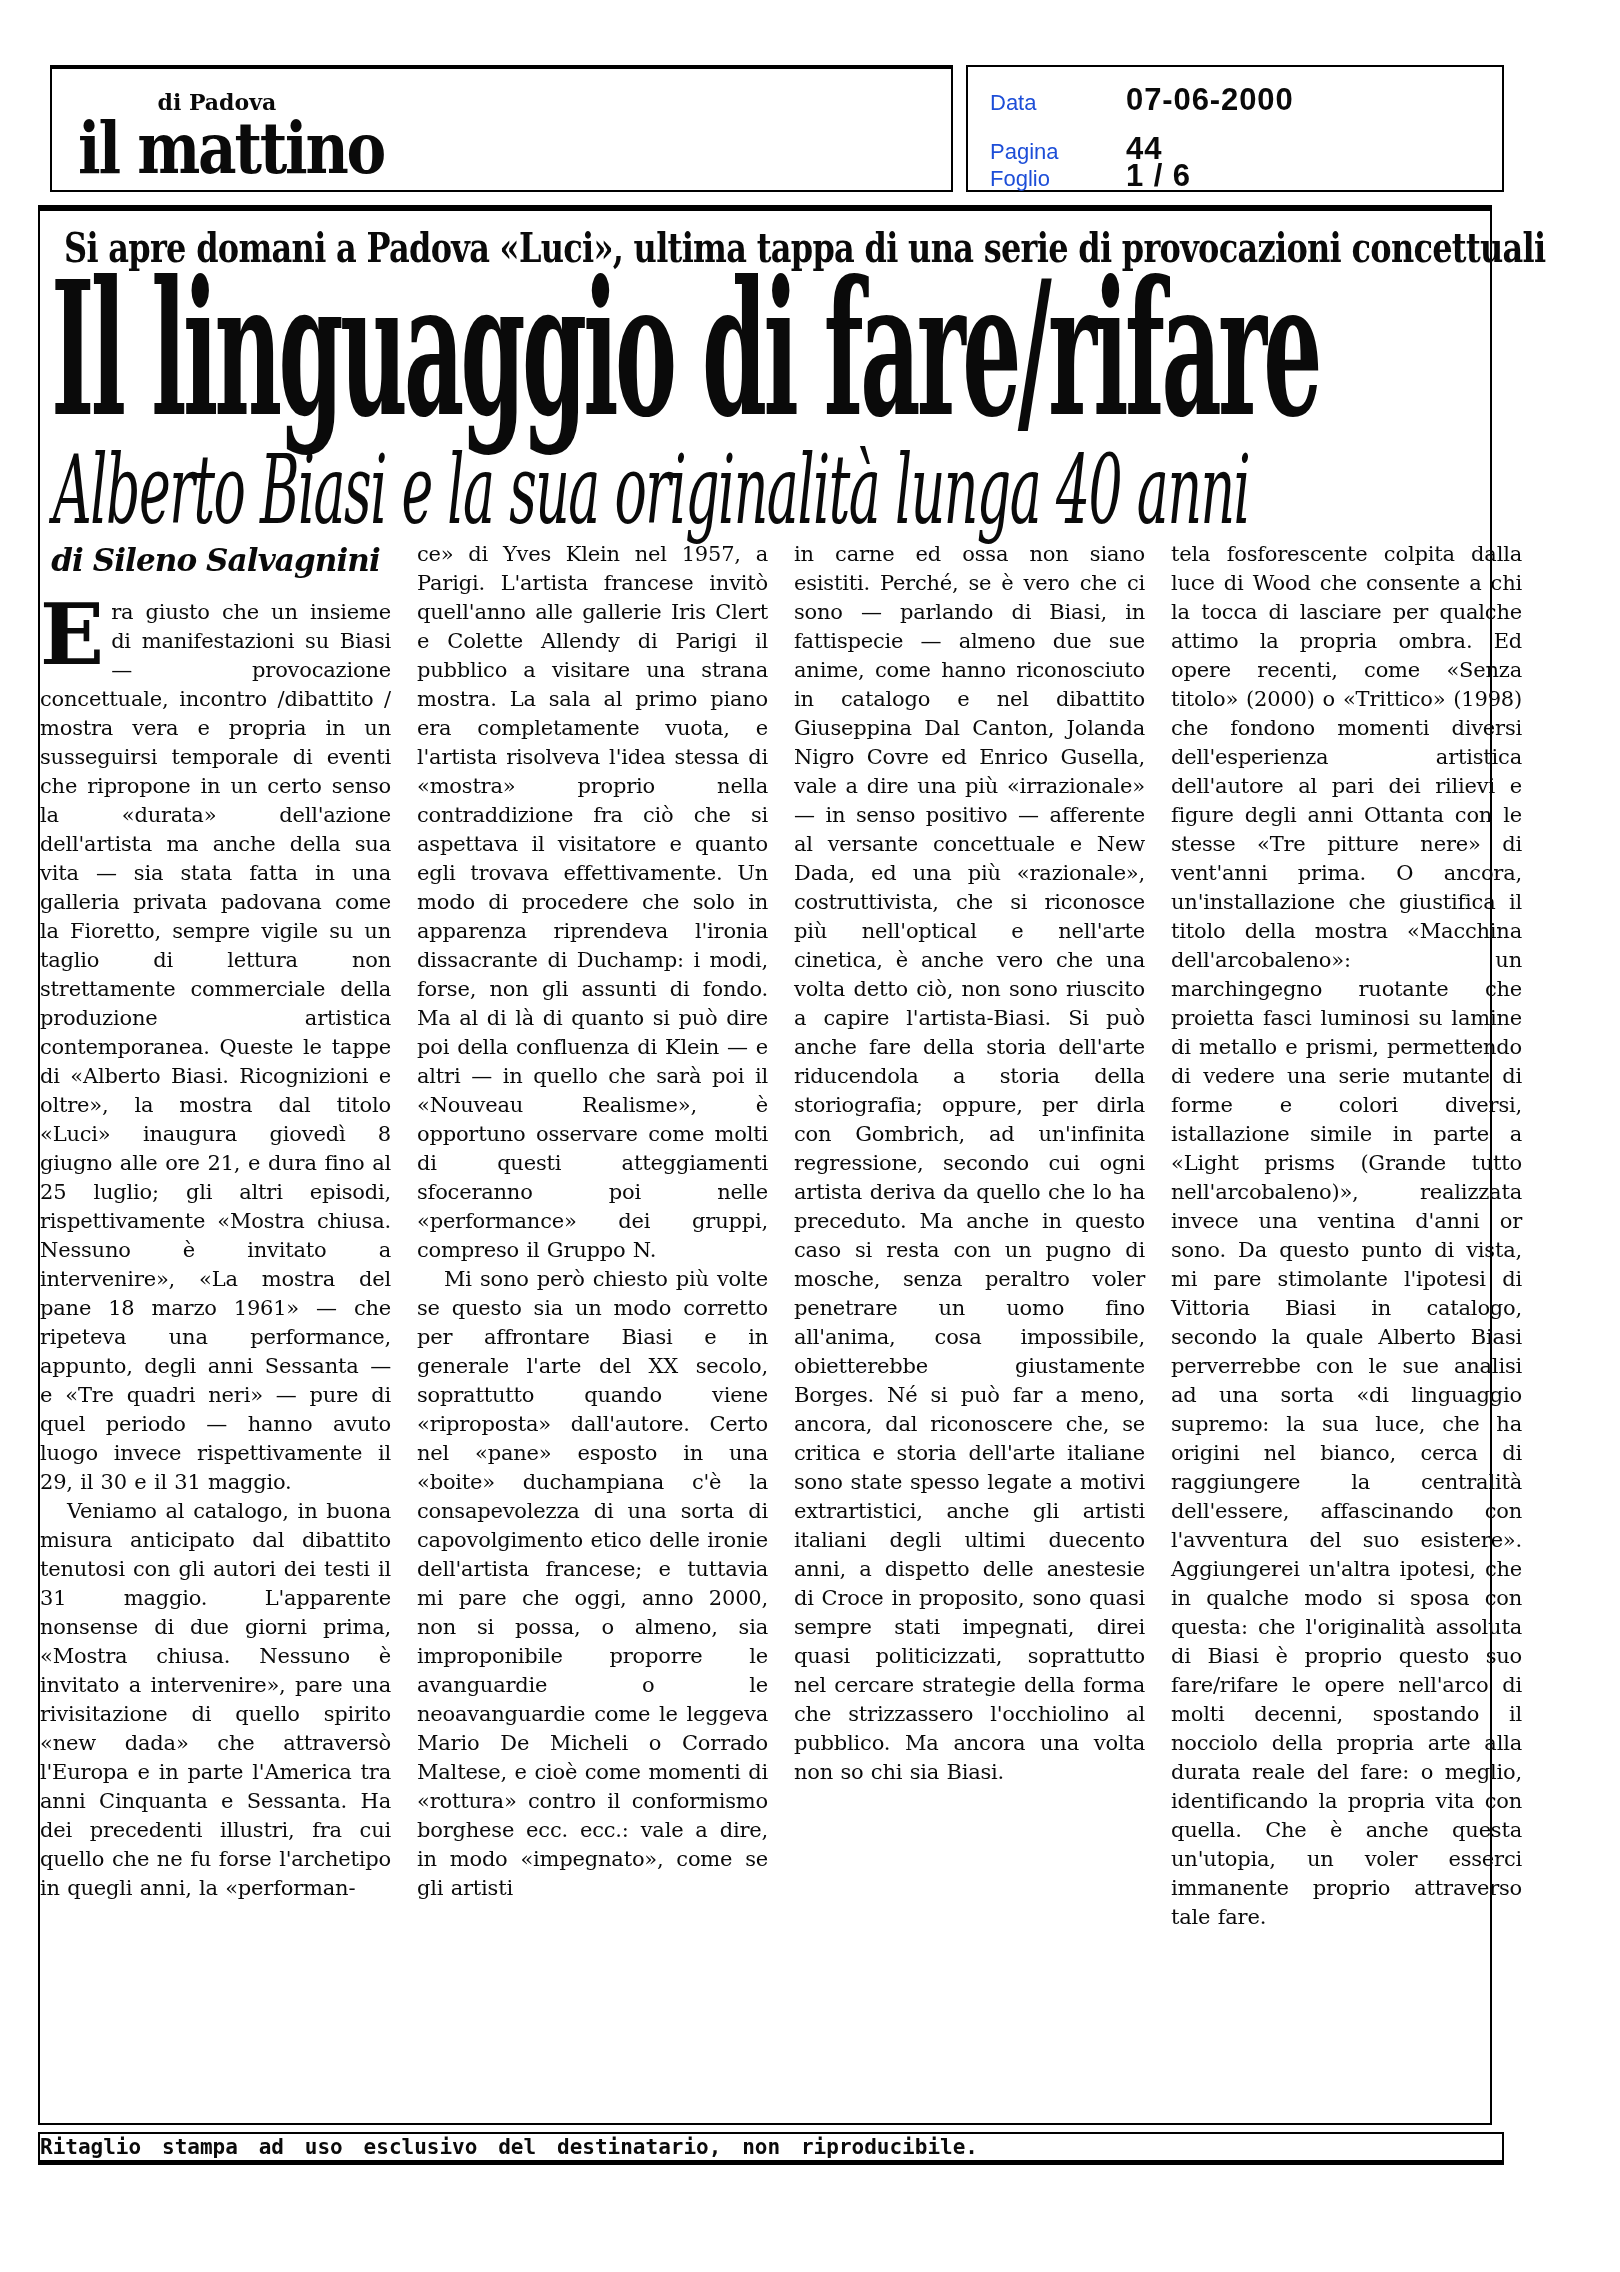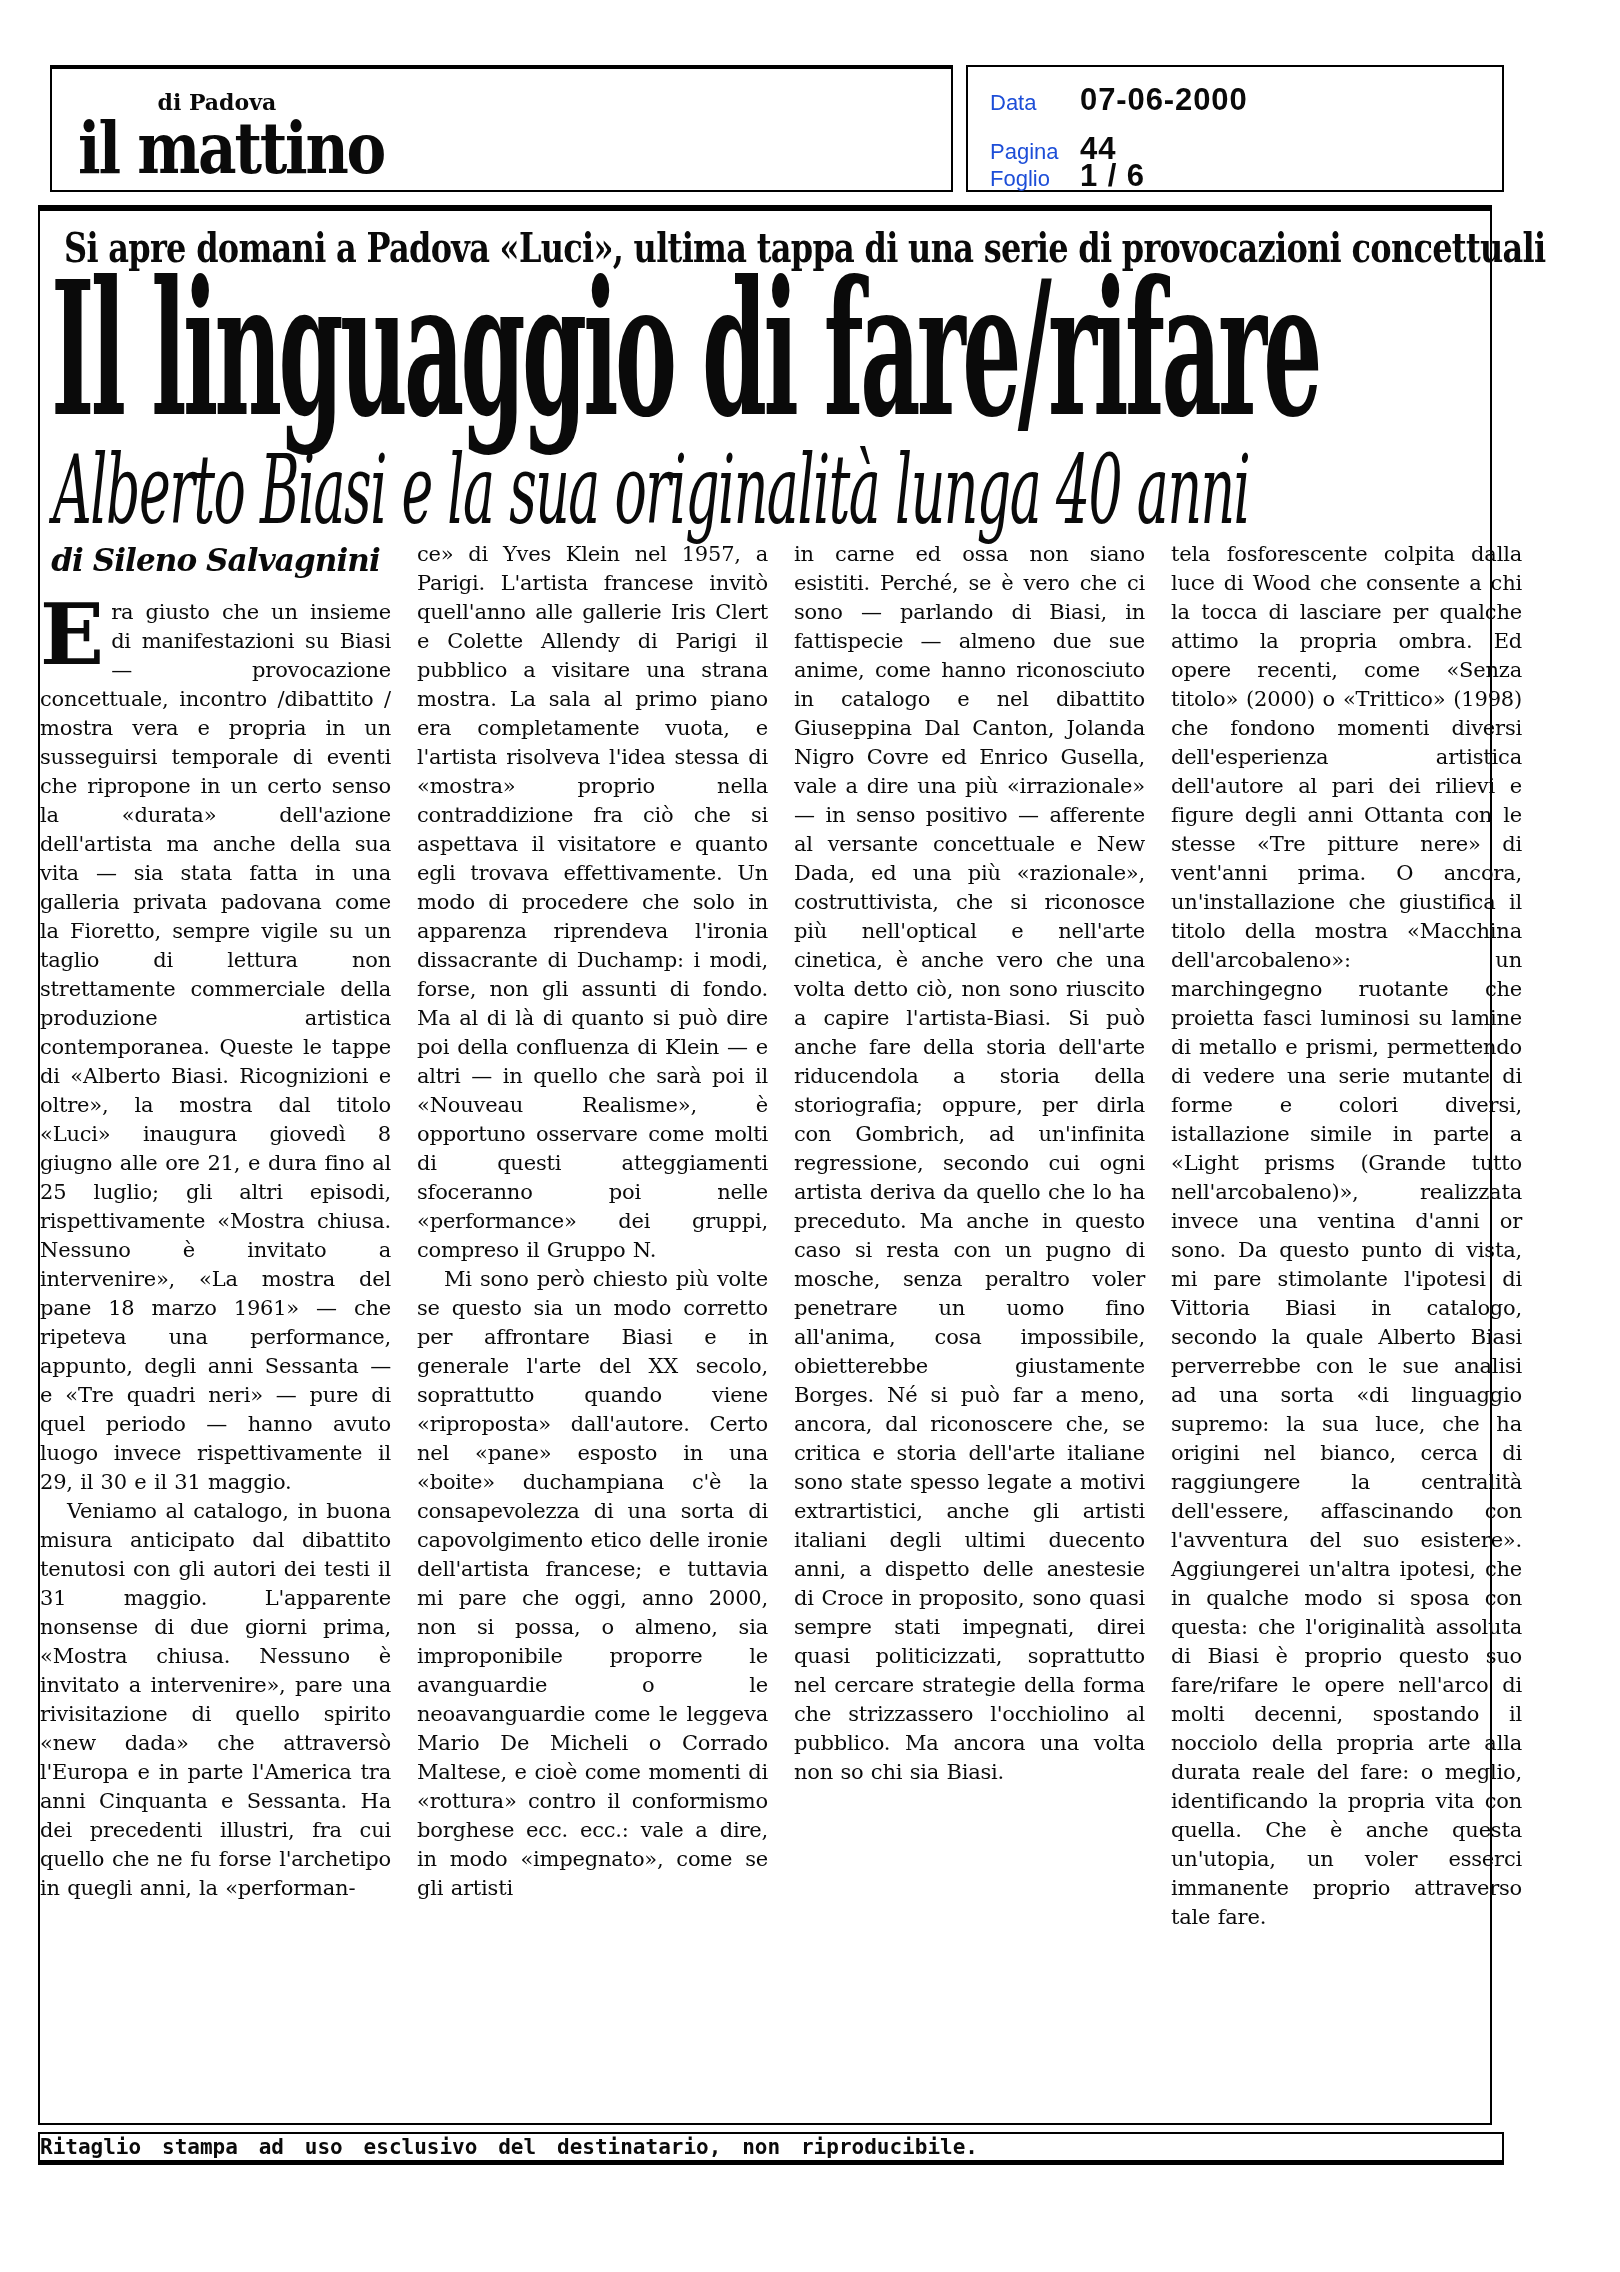--- a/index.html
+++ b/index.html
@@ -21,21 +21,21 @@
     font-size:71px; font-weight:bold; letter-spacing:-2.7px; white-space:nowrap;
     transform:scaleX(0.84); transform-origin:0 0;
   }
   .meta-box {
     position:absolute; left:966px; top:65px; width:538px; height:127px;
     border:2.7px solid #000; background:#fff;
     font-family:"Liberation Sans", sans-serif;
   }
   .meta-row { position:absolute; left:22px; white-space:nowrap; }
   .meta-row .lbl { display:inline-block; width:86px; font-size:22px; color:#1d4ed8; }
-  .meta-row .val { font-size:31px; font-weight:bold; letter-spacing:0.9px; }
+  .meta-row .val { font-size:31px; font-weight:bold; letter-spacing:0.9px;margin-left:46px; }
   .meta-row.r1 { top:14.5px; }
   .meta-row.r2 { top:64px; }
   .meta-row.r3 { top:91px; }
 
   
   .article-box {
     position:absolute; left:38px; top:205px; width:1454px; height:1920px;
     border:2.7px solid #000; border-top-width:6.4px; background:#fff;
   }
   .kicker {

